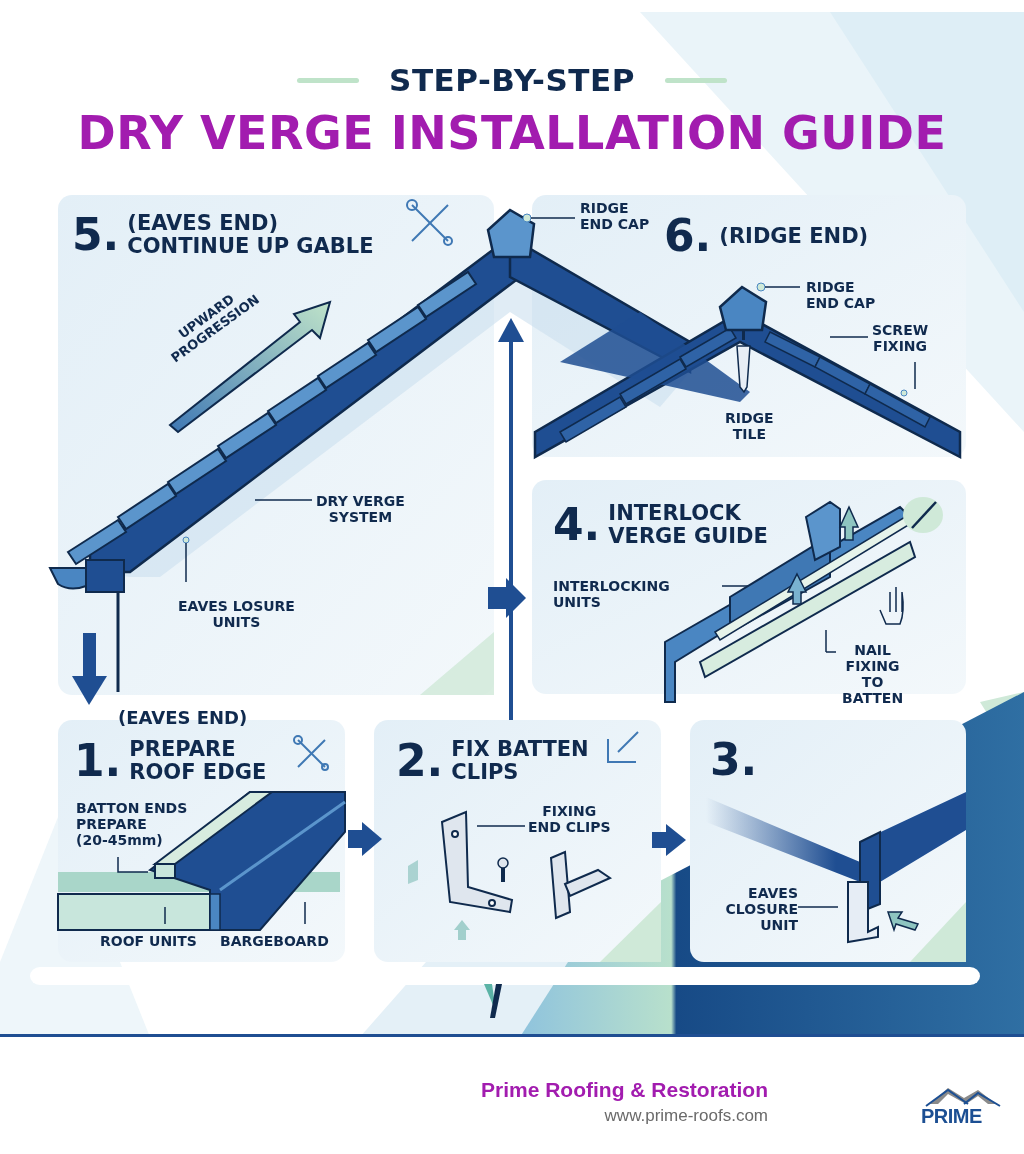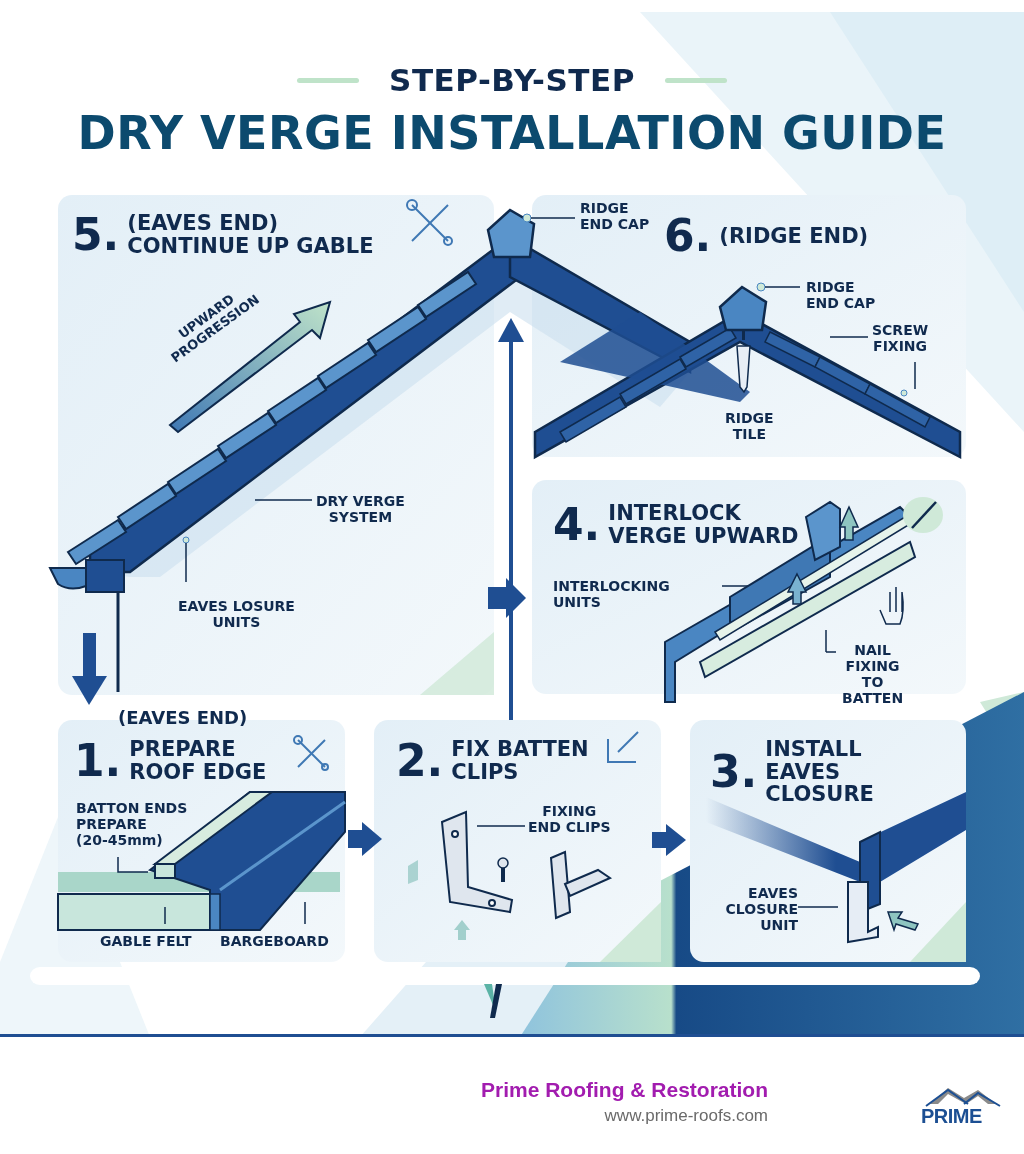--- a/index.html
+++ b/index.html
@@ -3,21 +3,21 @@
 <meta charset="utf-8">
 <style>
   * { box-sizing: border-box; margin: 0; padding: 0; }
   html, body { width: 1024px; height: 1154px; overflow: hidden; background: #ffffff; }
   body { font-family: "DejaVu Sans", sans-serif; color: #0f2a4d; position: relative; }
   .stage { position: absolute; left: 0; top: 12px; width: 892px; height: 1154px; }
   .bg-svg { position: absolute; left: 0; top: 0; }
   .title-wrap { position: absolute; left: 0; top: 50px; width: 1024px; text-align: center; }
   .title-sub { display: inline-flex; align-items: center; gap: 30px; font-weight: 900; font-size: 31px; color: #102a4e; letter-spacing: 0.5px; }
   .title-sub .bar { width: 62px; height: 5px; background: #bfe3c9; border-radius: 3px; }
-  .title-main { font-weight: 900; font-size: 46px; color: #0c4a6e; letter-spacing: 0.5px; margin-top: 8px; }
+  .title-main { font-weight: 900; font-size: 46px; color: #a21caf; letter-spacing: 0.5px; margin-top: 8px; }
   .step-head { position: absolute; display: flex; align-items: center; gap: 8px; }
   .step-num { font-weight: 900; font-size: 44px; color: #102a4e; line-height: 1; }
   .step-title { font-weight: 800; font-size: 21px; color: #102a4e; line-height: 1.08; }
   .lbl { position: absolute; font-weight: 700; font-size: 14px; color: #102a4e; line-height: 1.15; }
   .lbl.center { text-align: center; }
   .lbl.right { text-align: right; }
   .eaves-tag { position: absolute; font-weight: 800; font-size: 18px; color: #102a4e; }
   .footer { position: absolute; left: 0; top: 1025px; width: 1024px; height: 129px; background: #fff; }
   .company { position: absolute; right: 124px; top: 1066px; text-align: right; }
   .company .name { font-family: "Liberation Sans", sans-serif; font-weight: 700; font-size: 21px; color: #a21caf; }
@@ -246,58 +246,55 @@
   <div class="lbl center" style="left:872px; top:310px;">
     <span>SCREW</span><br><span>FIXING</span>
   </div>
   <div class="lbl center" style="left:725px; top:398px;">
     <span>RIDGE</span><br><span>TILE</span>
   </div>
 
   <div class="step-head" style="left:553px; top:490px;">
     <span class="step-num">4.</span>
     <span class="step-title">
-      <span>INTERLOCK</span><br><span>VERGE UPWARD</span>
+      <span>INTERLOCK</span><br><span>VERGE GUIDE</span>
     </span>
   </div>
   <div class="lbl" style="left:553px; top:566px;">
     <span>INTERLOCKING</span><br><span>UNITS</span>
   </div>
   <div class="lbl center" style="left:842px; top:630px;">
     <span>NAIL FIXING</span><br><span>TO BATTEN</span>
   </div>
 
   <div class="eaves-tag" style="left:118px; top:695px;">(EAVES END)</div>
   <div class="step-head" style="left:74px; top:726px;">
     <span class="step-num">1.</span>
     <span class="step-title">
       <span>PREPARE</span><br><span>ROOF EDGE</span>
     </span>
   </div>
   <div class="lbl" style="left:76px; top:788px;">
     <span>BATTON ENDS</span><br><span>PREPARE</span><br><span>(20-45mm)</span>
   </div>
-  <div class="lbl" style="left:100px; top:921px;">GABLE FELT</div>
+  <div class="lbl" style="left:100px; top:921px;">ROOF UNITS</div>
   <div class="lbl" style="left:220px; top:921px;">BARGEBOARD</div>
 
   <div class="step-head" style="left:396px; top:726px;">
     <span class="step-num">2.</span>
     <span class="step-title">
       <span>FIX BATTEN</span><br><span>CLIPS</span>
     </span>
   </div>
   <div class="lbl center" style="left:528px; top:791px;">
     <span>FIXING</span><br><span>END CLIPS</span>
   </div>
 
   <div class="step-head" style="left:710px; top:726px;">
     <span class="step-num">3.</span>
-    <span class="step-title">
-      <span>INSTALL</span><br><span>EAVES CLOSURE</span>
-    </span>
   </div>
   <div class="lbl right" style="left:718px; top:873px; width:80px;">
     <span>EAVES</span><br><span>CLOSURE</span><br><span>UNIT</span>
   </div>
 
   <div class="footer"></div>
   <div class="company">
     <div class="name">Prime Roofing &amp; Restoration</div>
     <div class="url">www.prime-roofs.com</div>
   </div>

